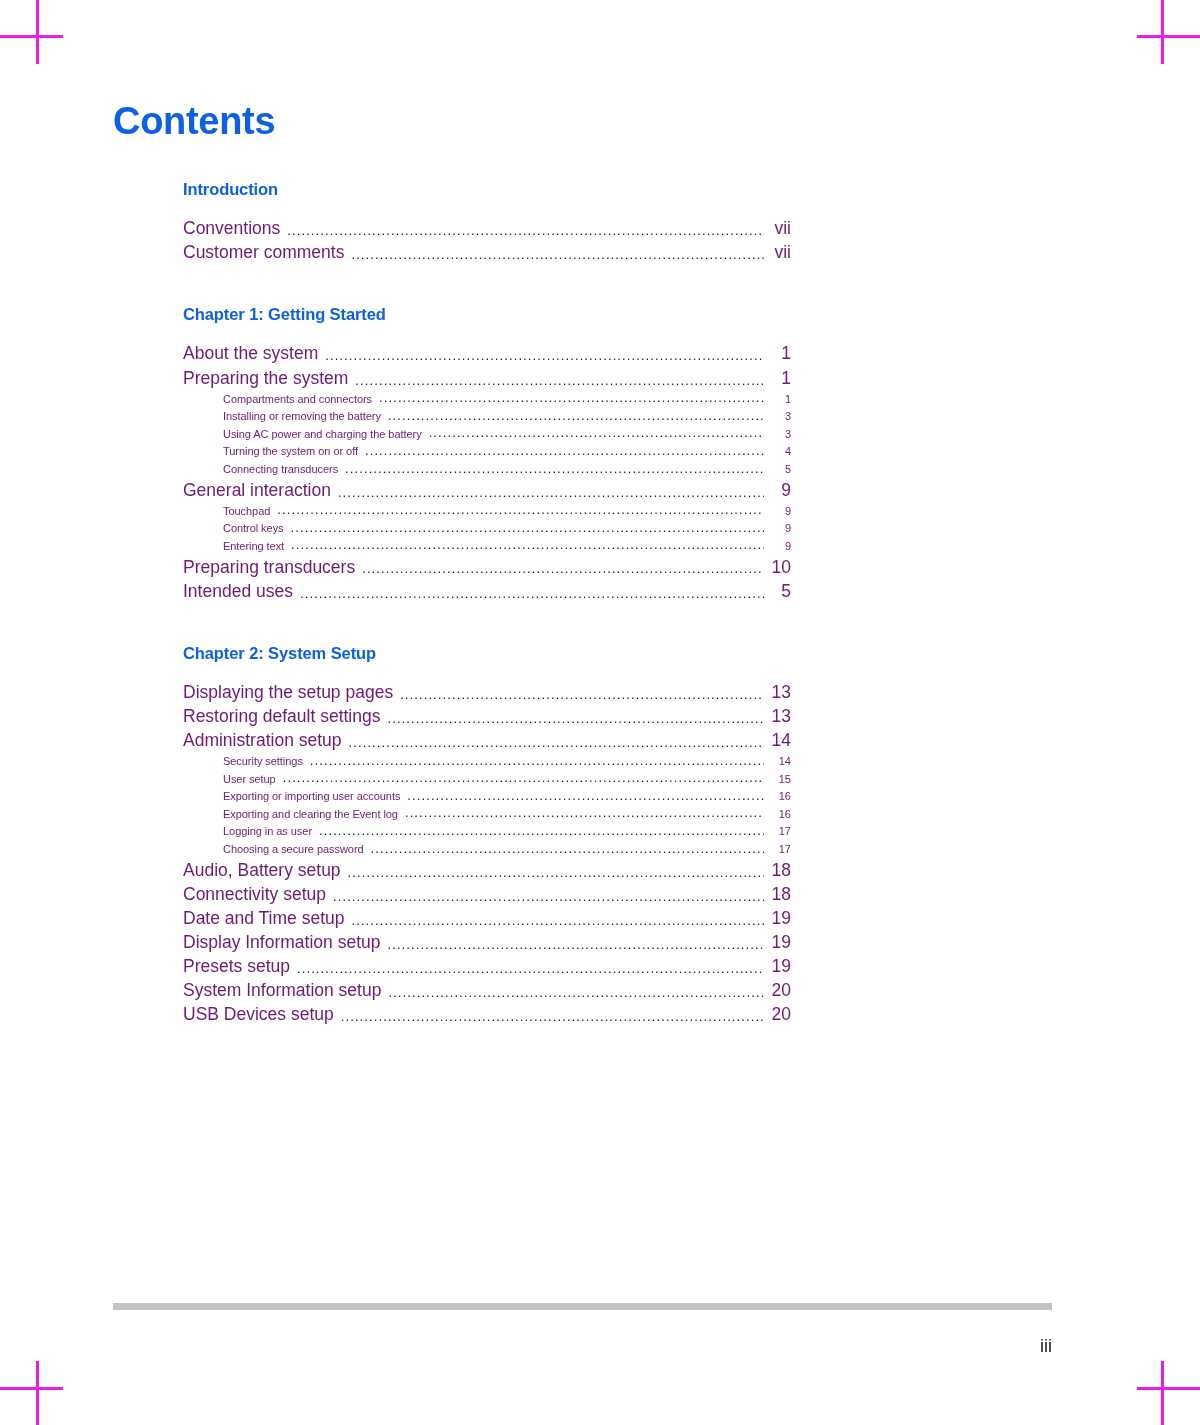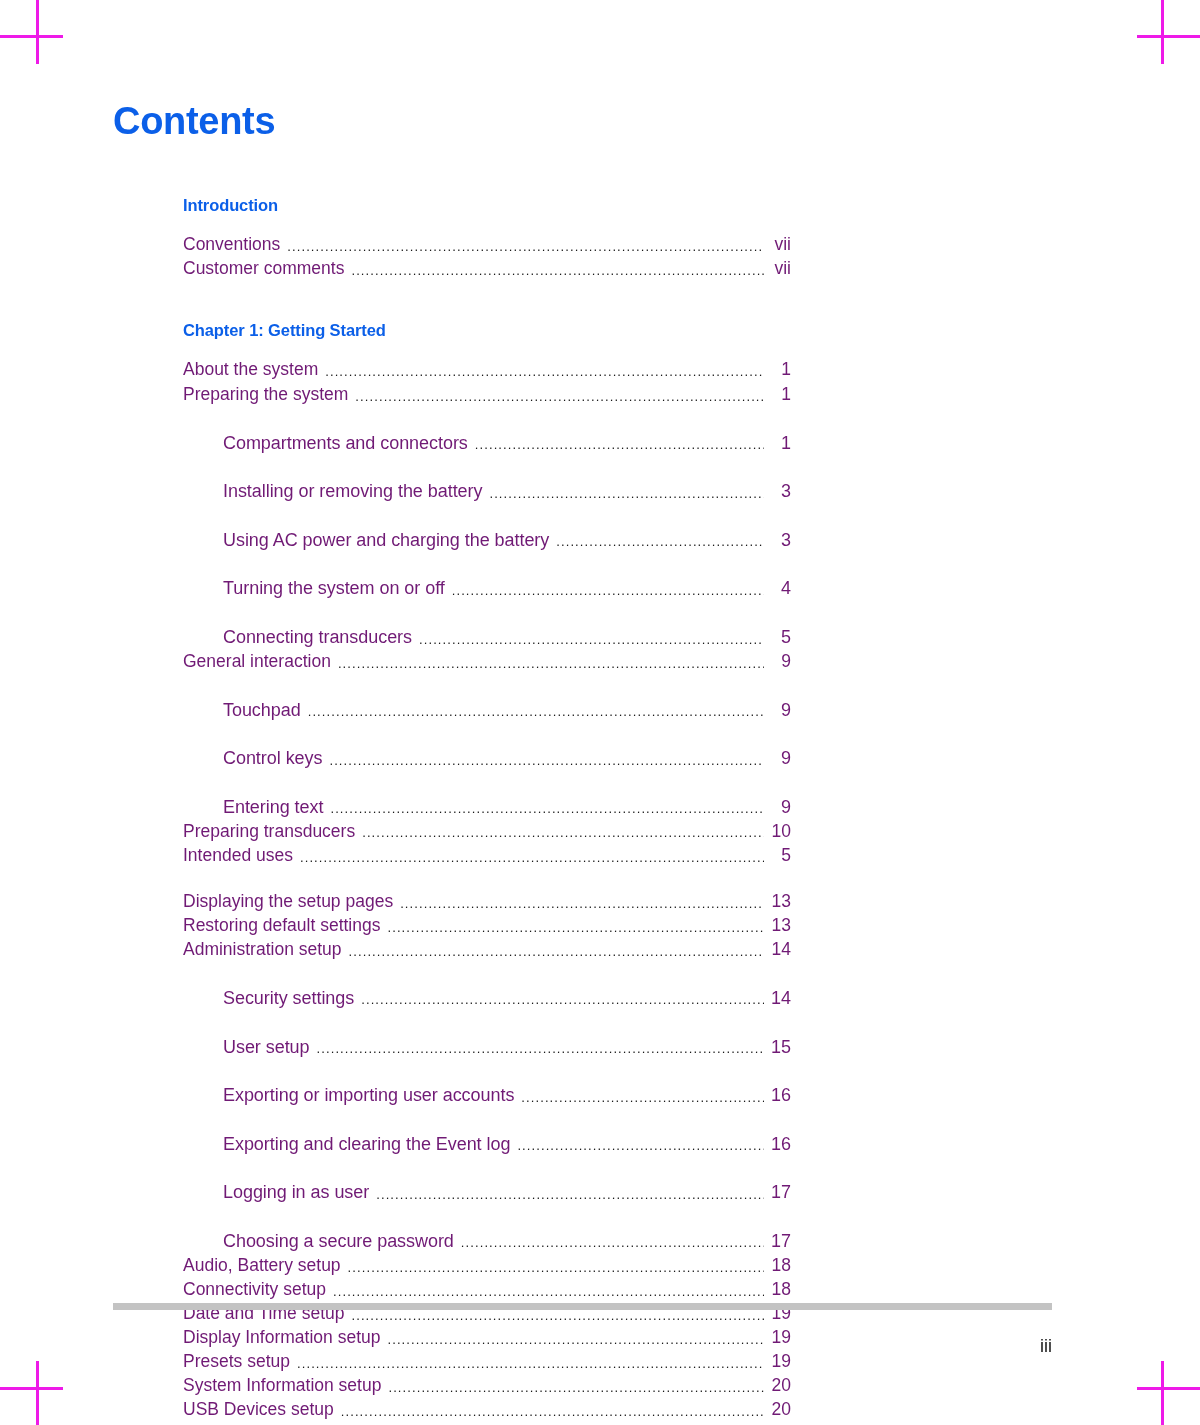--- a/index.html
+++ b/index.html
@@ -47,21 +47,21 @@
     font-size: 38px;
     font-weight: bold;
     color: #0b5fe8;
     letter-spacing: -0.3px;
   }
 
   
   .toc {
     position: absolute;
     left: 183px;
-    top: 196px;
+    top: 180px;
     width: 608px;
   }
 
   .section-head {
     font-size: 16.5px;
     font-weight: bold;
     color: #0b5fe8;
     letter-spacing: -0.1px;
     line-height: 1.1;
   }
@@ -72,21 +72,21 @@
 
   .entry {
     display: flex;
     align-items: flex-end;
     font-size: 17.5px;
     color: #701a75;
     line-height: 1.0;
     padding-bottom: 6.6px;
     white-space: nowrap;
   }
-  .entry.sub { padding-left: 40px; font-size: 18px; margin-top: 24px; }
+  .entry.sub { padding-left: 40px; font-size: 11px; }
 
   .entry .label { flex: 0 0 auto; }
   .entry.sub .label { letter-spacing: -0.05px; }
 
   .entry .gap { flex: 0 0 auto; width: 7px; }
 
   .entry .leader {
     flex: 1 1 auto;
     overflow: hidden;
     position: relative;
@@ -235,20 +235,21 @@
           <span class="leader"></span>
           <span class="pg">10</span>
         </div>
         <div class="entry">
           <span class="label">Intended uses</span>
           <span class="gap"></span>
           <span class="leader"></span>
           <span class="pg">5</span>
         </div>
       </div>
+      <div class="section-head later">Chapter 2: System Setup</div>
       <div class="entries">
         <div class="entry">
           <span class="label">Displaying the setup pages</span>
           <span class="gap"></span>
           <span class="leader"></span>
           <span class="pg">13</span>
         </div>
         <div class="entry">
           <span class="label">Restoring default settings</span>
           <span class="gap"></span>

